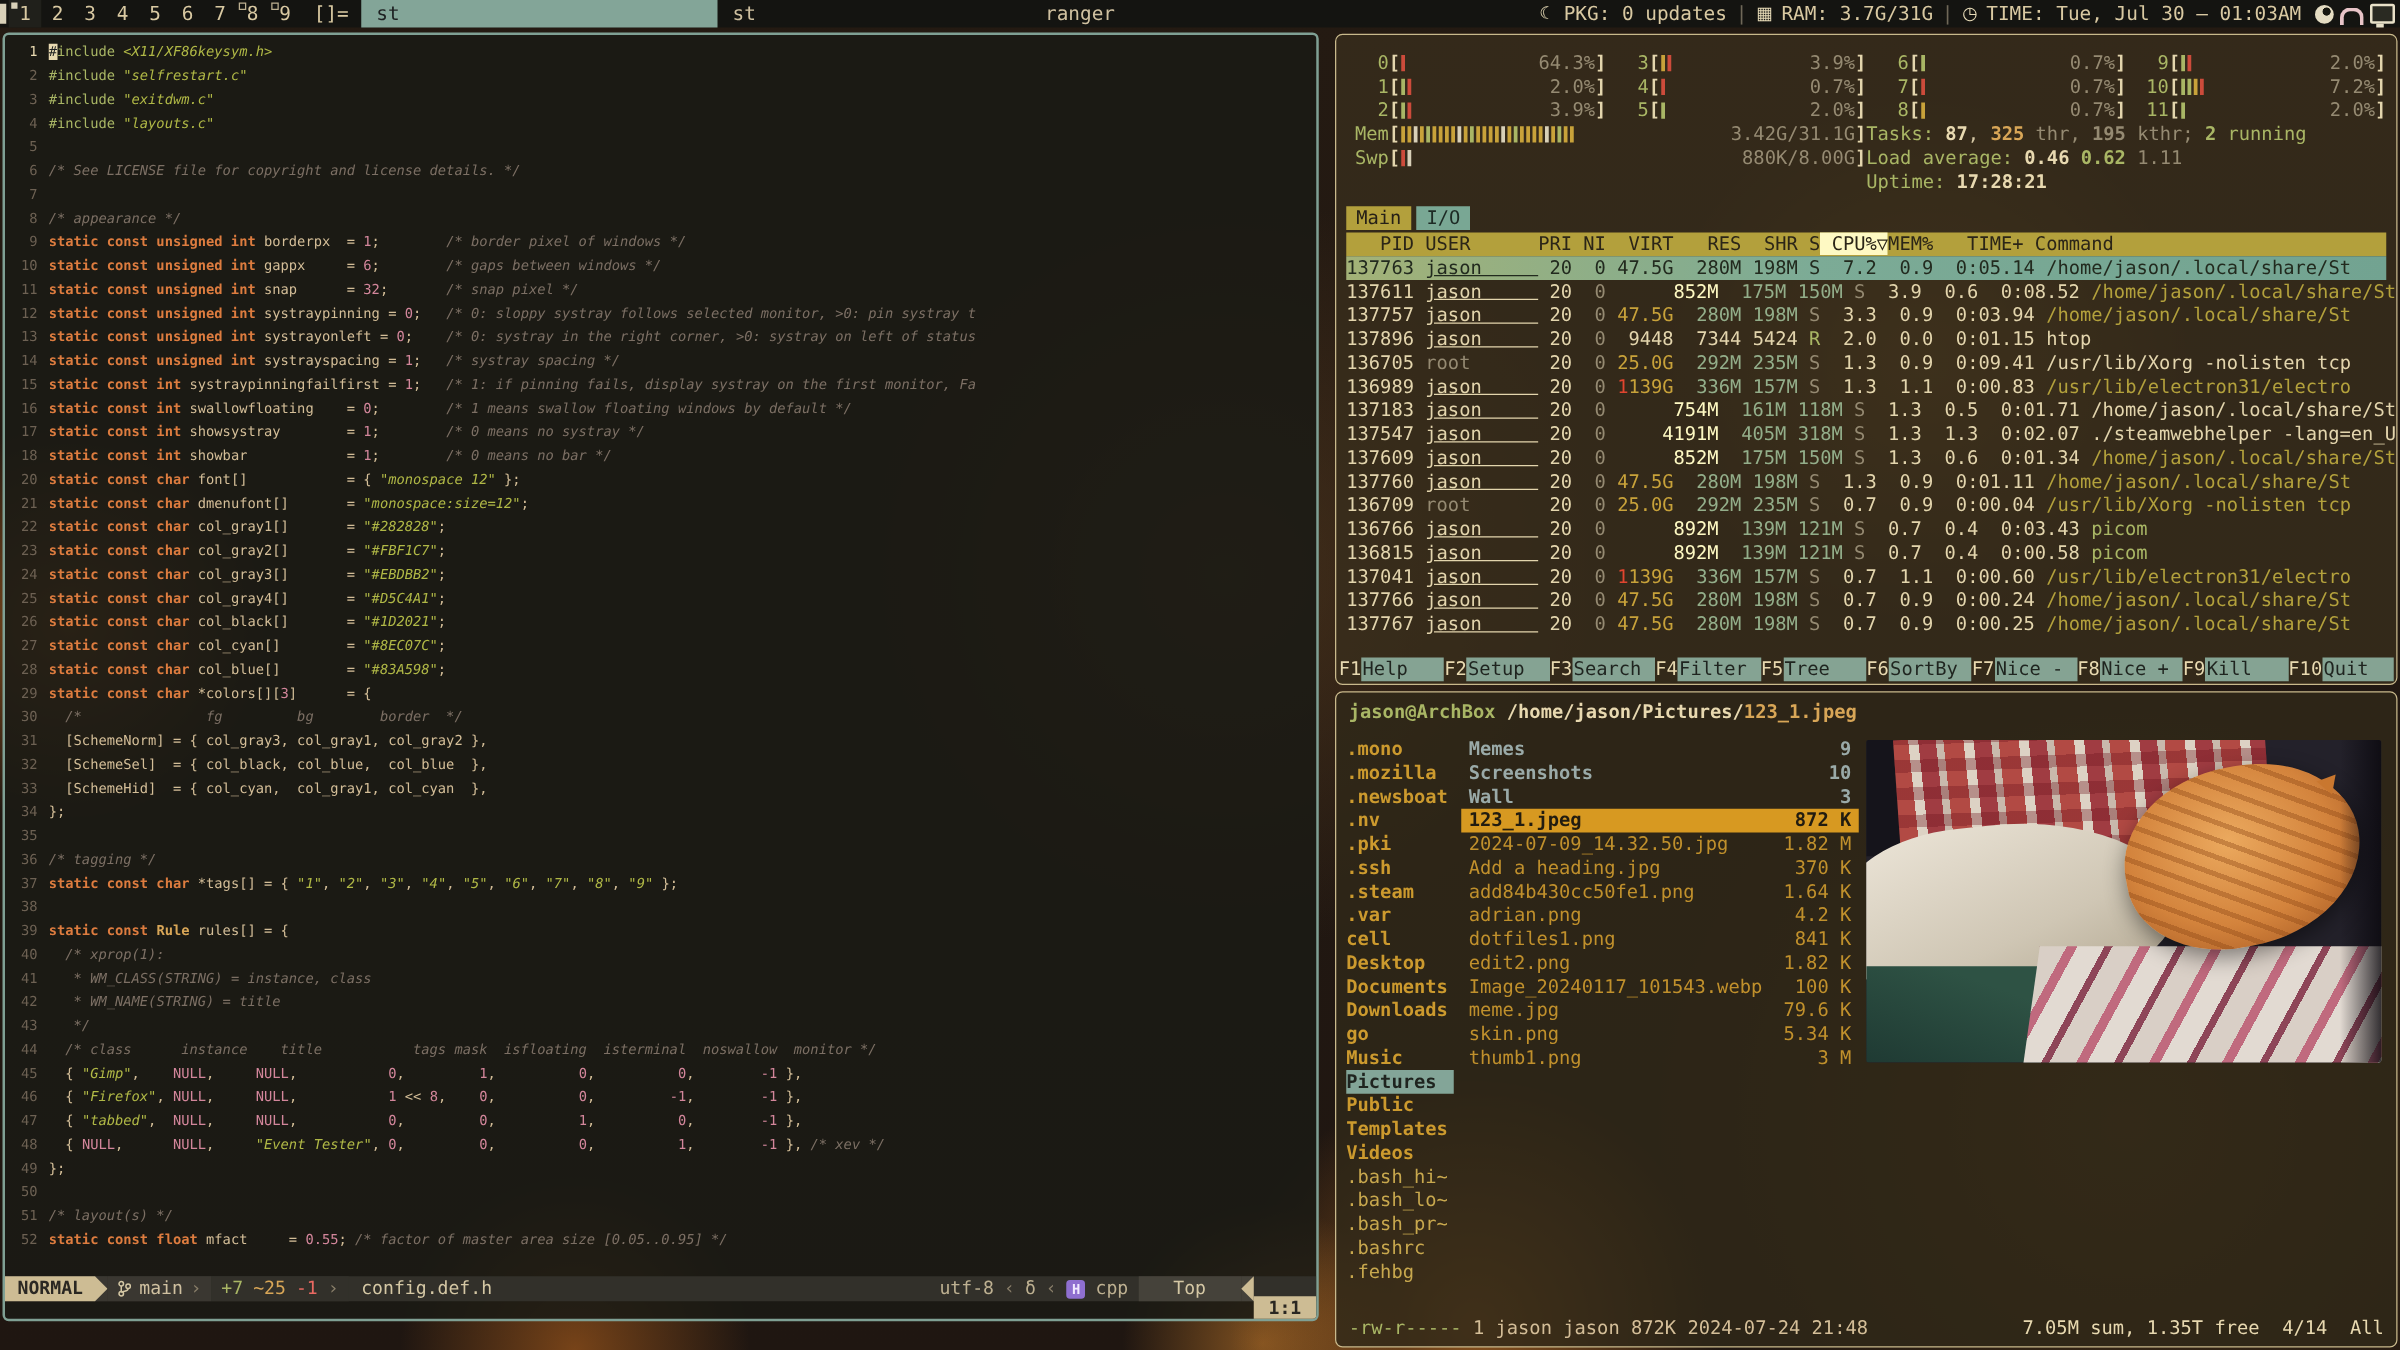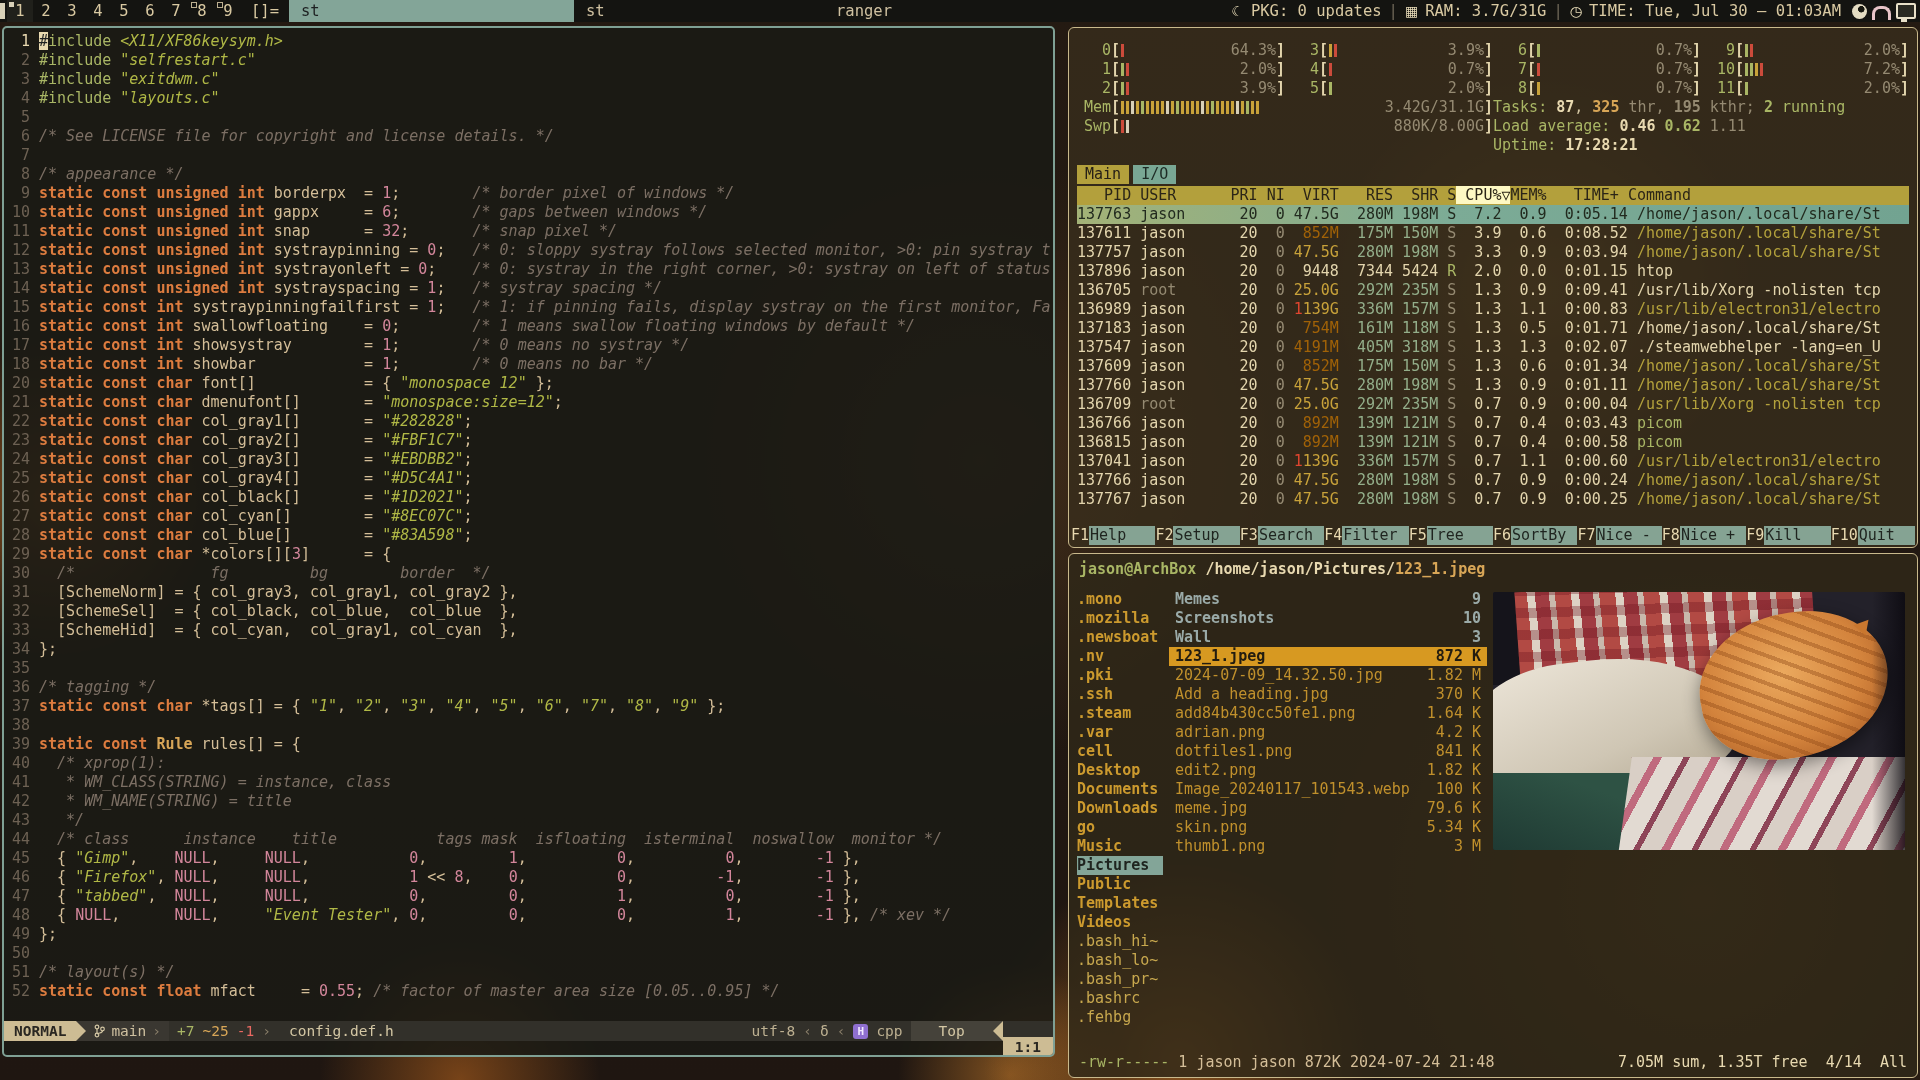--- a/index.html
+++ b/index.html
@@ -35,21 +35,21 @@
   .icon-headset{width:13px;height:11px;border:3px solid #e8c4c8;border-bottom:none;
      border-radius:8px 8px 0 0;position:relative;top:2px;}
   .icon-monitor{width:16px;height:12px;border:2px solid #e8e0c8;border-radius:2px;
      background:#2a2a22;position:relative;}
   .icon-monitor::after{content:"";position:absolute;left:3px;bottom:-5px;width:6px;height:3px;background:#e8e0c8;}
   
   .term{position:absolute;left:2px;top:26px;width:1053px;height:1031px;
     border:2px solid #7fa094;border-radius:5px;background:rgba(26,26,21,.87);
     box-sizing:border-box;overflow:hidden;}
   .elines{padding-top:4px;}
-  .eline{height:19px;line-height:19px;font-size:15px;white-space:pre;color:#d4be98;}
+  .eline{height:19px;line-height:19px;font-size:11px;white-space:pre;color:#d4be98;}
   .lnum{display:inline-block;width:26px;text-align:right;padding-right:9px;color:#6d6153;}
   .lnum.cur{color:#e8d9b0;}
   .sg-pl{color:#d4be98;}
   .sg-kw{color:#dd7c3f;font-weight:bold;}
   .sg-typ{color:#d8a657;font-weight:bold;}
   .sg-pre{color:#a9b665;}
   .sg-str{color:#b0b846;font-style:italic;}
   .sg-cmt{color:#7c6f64;font-style:italic;}
   .sg-num{color:#d3869b;}
   .sg-cur{background:#e8d9b0;color:#1d2021;}
@@ -91,23 +91,23 @@
   .hs-yb{color:#d8a657;font-weight:bold;}.hs-gy{color:#958a72;}.hs-gyb{color:#958a72;font-weight:bold;}
   .hs-gnb{color:#a9b665;font-weight:bold;}.hs-gn{color:#a9b665;}
   .htabs{display:flex;gap:4px;padding:10px 8px 2px 8px;}
   .htab{padding:0 8px;height:19px;line-height:19px;}
   .htab.active{background:#b3a03c;color:#262017;}
   .htab.inactive{background:#79a794;color:#1d2a24;}
   .phdr{margin:0 8px;height:19px;line-height:19px;white-space:pre;background:#b3a03c;color:#2b2517;}
   .phdr .hl{background:#fef9c3;}
   .ptable{margin:0 8px;}
   .prow{height:19px;line-height:19px;white-space:pre;}
-  .c-pid{color:#e3d5ad;}.c-user{color:#e3d5ad;}.c-root{color:#958a72;}
+  .c-pid{color:#e3d5ad;}.c-user{color:#e3d5ad;text-decoration:underline;}.c-root{color:#958a72;}
   .c-pri{color:#e3d5ad;}.c-ni{color:#958a72;}
-  .c-vy{color:#c8a23a;}.c-vg{color:#a16207;}.c-vw{color:#e3d5ad;}.c-v1{color:#e0452f;}
+  .c-vy{color:#c8a23a;}.c-vg{color:#fef9c3;padding-left:36px;}.c-vw{color:#e3d5ad;}.c-v1{color:#e0452f;}
   .c-rg{color:#93ae8a;}.c-rw{color:#e3d5ad;}
   .c-sS{color:#958a72;}.c-sR{color:#a9b665;}
   .c-val{color:#e3d5ad;}
   .c-co{color:#b3a13c;}.c-cw{color:#e3d5ad;}.c-cg{color:#a9b665;}
   .prow.sel{background:linear-gradient(90deg,#a3b277 0%,#7cab96 45%,#72a391 100%);}
   .prow.sel span{color:#222a1e !important;}
   .fbar{position:absolute;left:2px;right:2px;bottom:2px;height:19px;display:flex;margin-top:36px;}
   .fkey{display:flex;flex:1;}
   .fk-num{color:#e8d9b0;line-height:19px;}
   .fk-lbl{flex:1;background:#85a393;color:#1f241f;line-height:19px;padding-left:1px;white-space:pre;}

